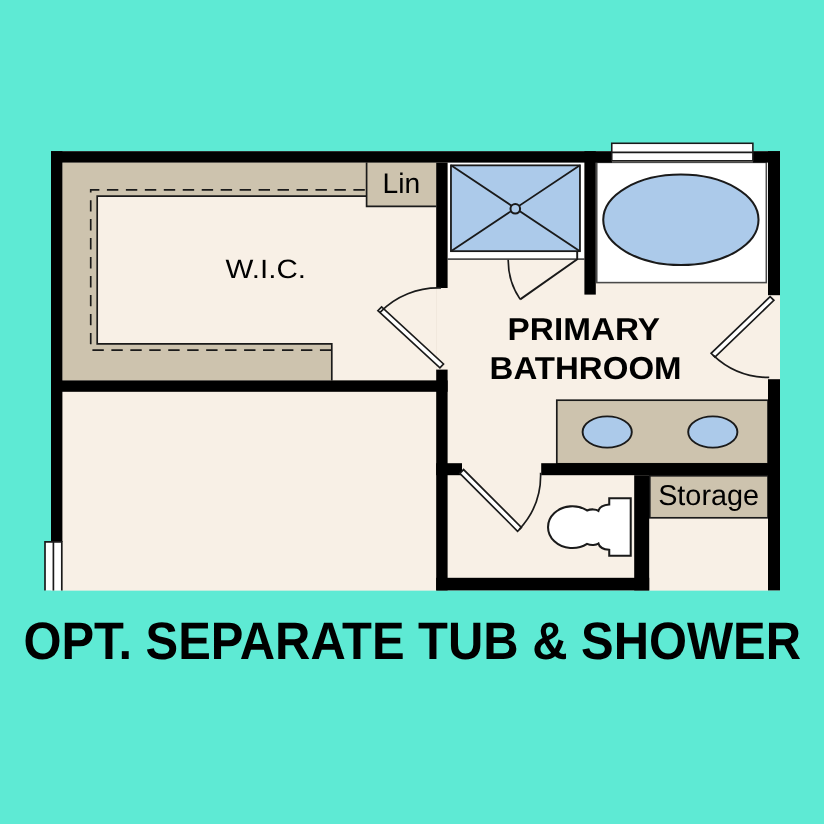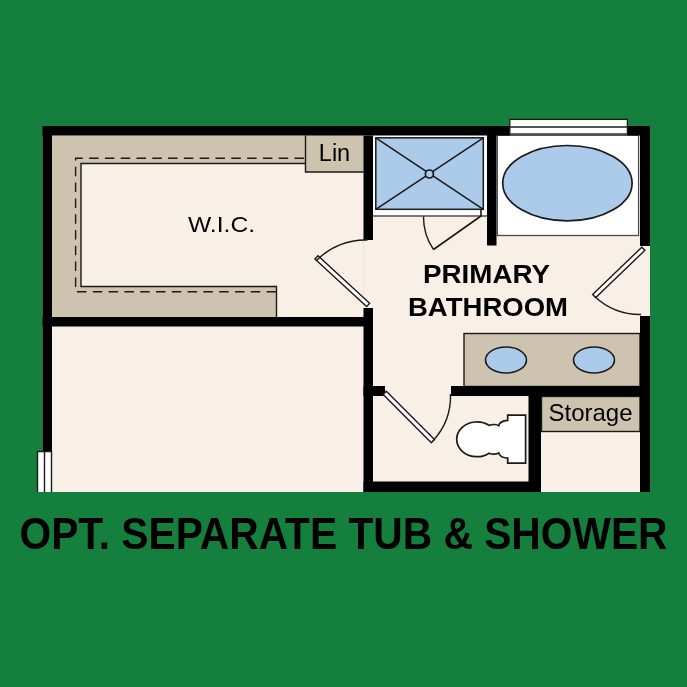--- a/index.html
+++ b/index.html
@@ -1,16 +1,16 @@
 <!DOCTYPE html>
 <html><head>
 <meta charset="utf-8">
 <style>
   html,body{margin:0;padding:0;background:#ffffff;}
-  .page{position:relative;width:687px;height:687px;background:#15803d;overflow:hidden;}
+  .page{position:relative;width:687px;height:687px;background:#5eead4;overflow:hidden;}
   svg{position:absolute;left:0;top:0;}
   text{font-family:"Liberation Sans", sans-serif;fill:#000;}
 </style>
 </head>
 <body>
 <div class="page">
 <svg width="687" height="687" viewBox="0 0 687 687">
 
   <rect x="42.5" y="126" width="607.5" height="366" fill="#F8F0E6"></rect>
 

